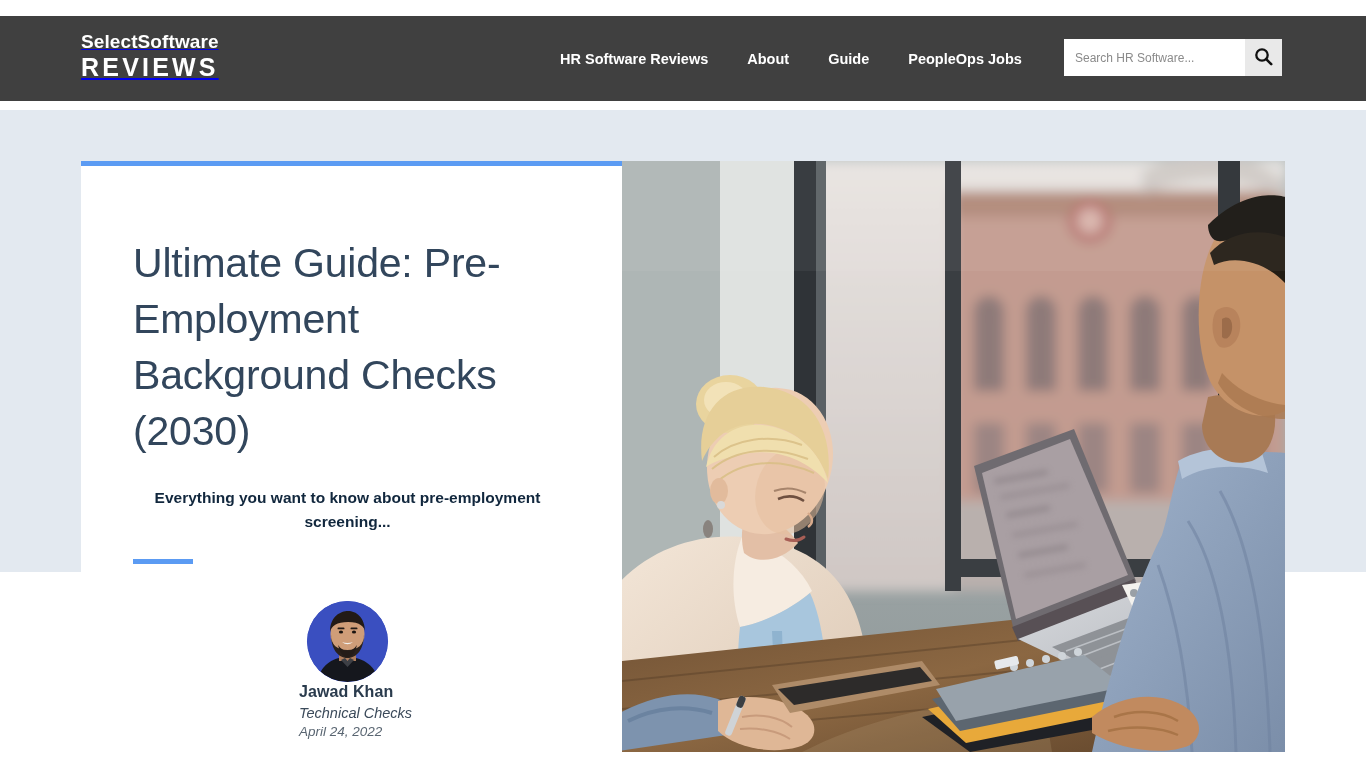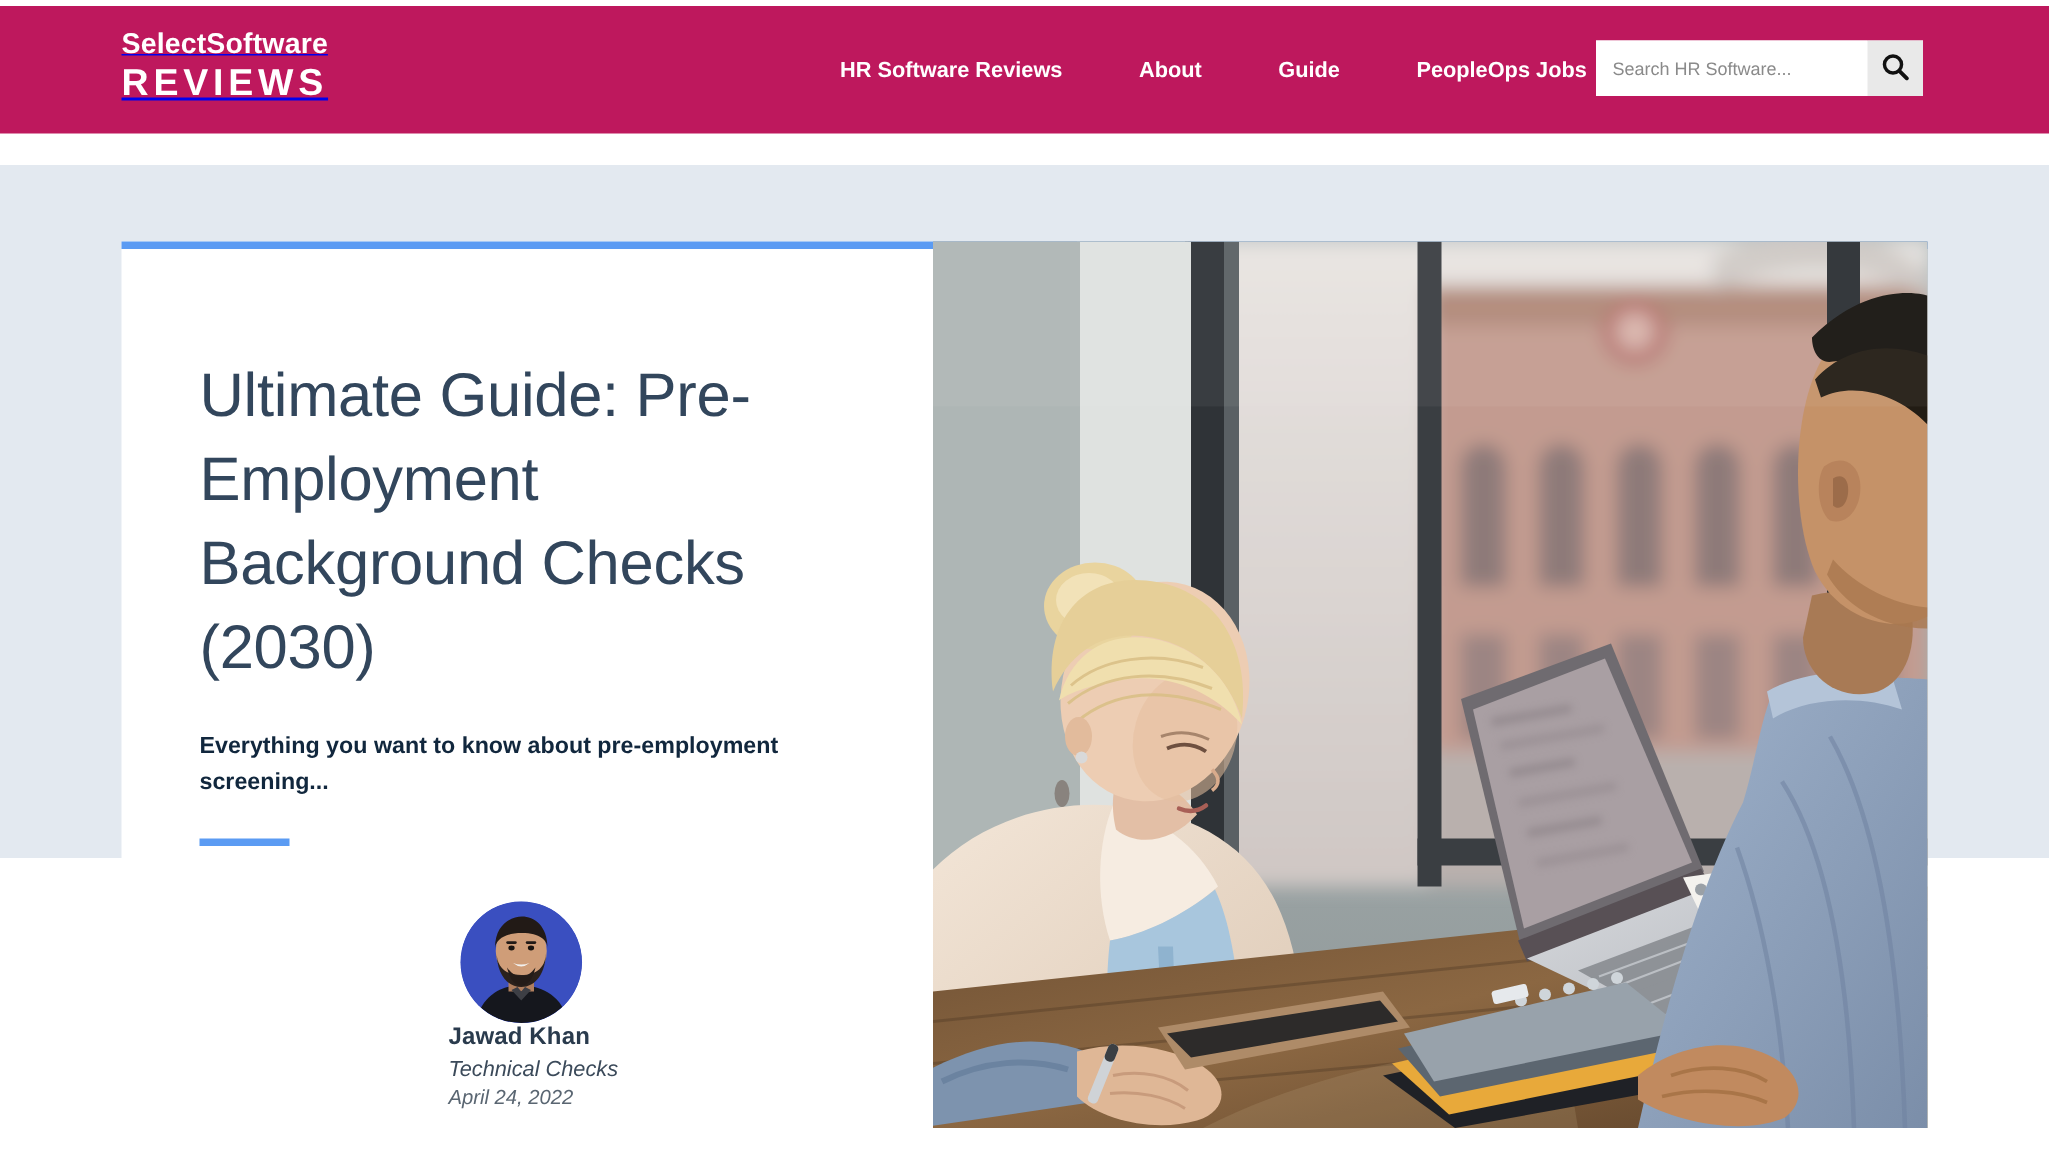--- a/index.html
+++ b/index.html
@@ -8,24 +8,24 @@
     width: 1366px;
     height: 768px;
     overflow: hidden;
     background: #ffffff;
     font-family: "Liberation Sans", sans-serif;
   }
 
   
   .site-header {
     position: absolute;
-    top: 4px; left: 0;
+    top: 16px; left: 0;
     width: 1366px;
     height: 85px;
-    background: #be185d;
+    background: #404040;
     display: flex;
     align-items: center;
   }
 
   .logo {
     position: absolute;
     left: 81px;
     top: 16px;
     line-height: 1;
     cursor: pointer;
@@ -46,21 +46,21 @@
     letter-spacing: 3.2px;
   }
 
   .main-nav {
     position: absolute;
     left: 560px;
     top: 0;
     height: 85px;
     display: flex;
     align-items: center;
-    gap: 12px;
+    gap: 0px;
   }
   .nav-item {
     color: #ffffff;
     font-size: 14.5px;
     font-weight: 700;
     text-decoration: none;
     padding: 10px 0;
     margin-right: 39px;
     white-space: nowrap;
     cursor: pointer;
@@ -140,20 +140,21 @@
     letter-spacing: -0.2px;
   }
 
   .hero-subtitle {
     margin-top: 27px;
     color: #11273d;
     font-size: 15.5px;
     font-weight: 700;
     line-height: 24px;
     max-width: 430px;
+    text-align: center;
   }
 
   .hero-divider {
     margin-top: 25px;
     width: 60px;
     height: 5px;
     background: #5b9bf3;
   }
 
   .author-row {

